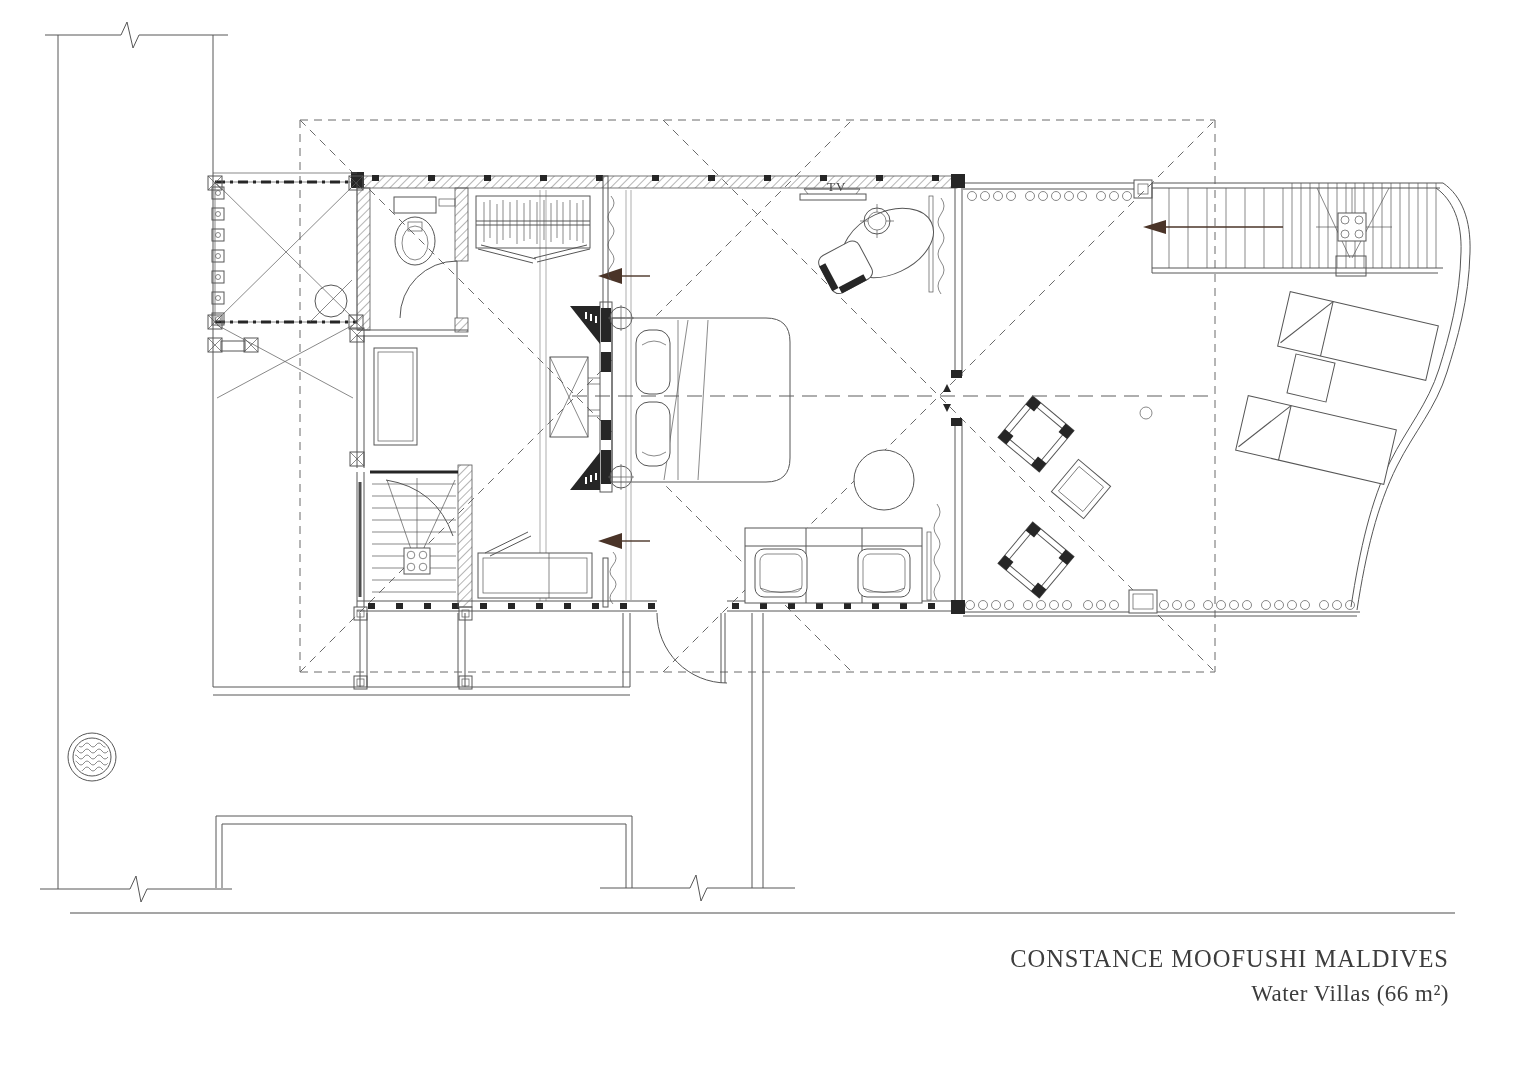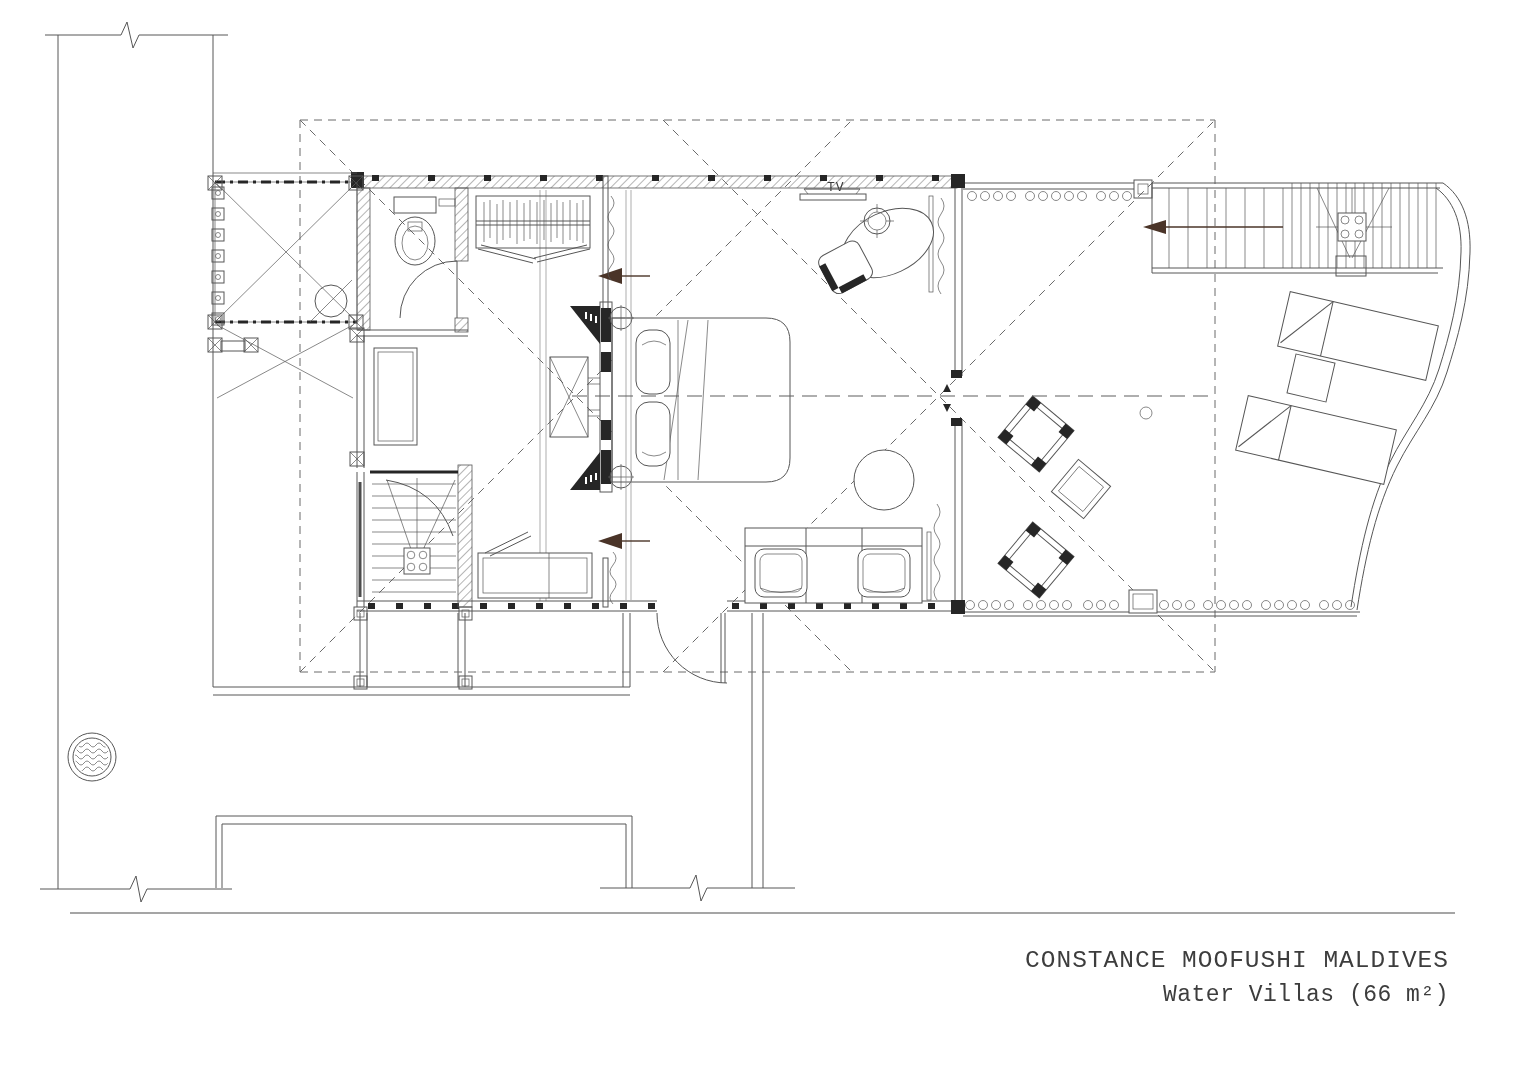--- a/index.html
+++ b/index.html
@@ -1,20 +1,20 @@
 <!DOCTYPE html>
 <html style="--background: #ffffff; --ink: #565656; --wall_dark: #262626; --title: #3d3d3d; --faint: #8a8a8a;"><head>
 <meta charset="utf-8">
 <style>
   :root{
     --background:#ffffff; --ink:#565656; --wall_dark:#262626; --title:#3d3d3d; --faint:#8a8a8a;
   }
   html,body{margin:0;padding:0;background:#fff;}
   .stage{position:relative;width:1484px;height:1080px;background:var(--background);overflow:hidden;
-         font-family:Liberation Mono, monospace;}
+         font-family:Liberation Serif, serif;}
   svg{position:absolute;left:0;top:0;}
   .ln{stroke:var(--ink);fill:none;stroke-width:1;}
   .thin{stroke:var(--ink);fill:none;stroke-width:.7;}
   .faint{stroke:var(--faint);fill:none;stroke-width:.7;}
   .thick{stroke:var(--wall_dark);fill:none;stroke-width:3.2;}
   .dash{stroke:#6b6b6b;fill:none;stroke-width:1;stroke-dasharray:8 6;}
   .cdash{stroke:#5e5e5e;fill:none;stroke-width:1.1;stroke-dasharray:15 8;}
   .ddot{stroke:var(--wall_dark);fill:none;stroke-width:3;stroke-dasharray:10 5 3 5;}
   .blk{fill:var(--wall_dark);stroke:none;}
   .wht{fill:#ffffff;stroke:var(--ink);stroke-width:1;}

